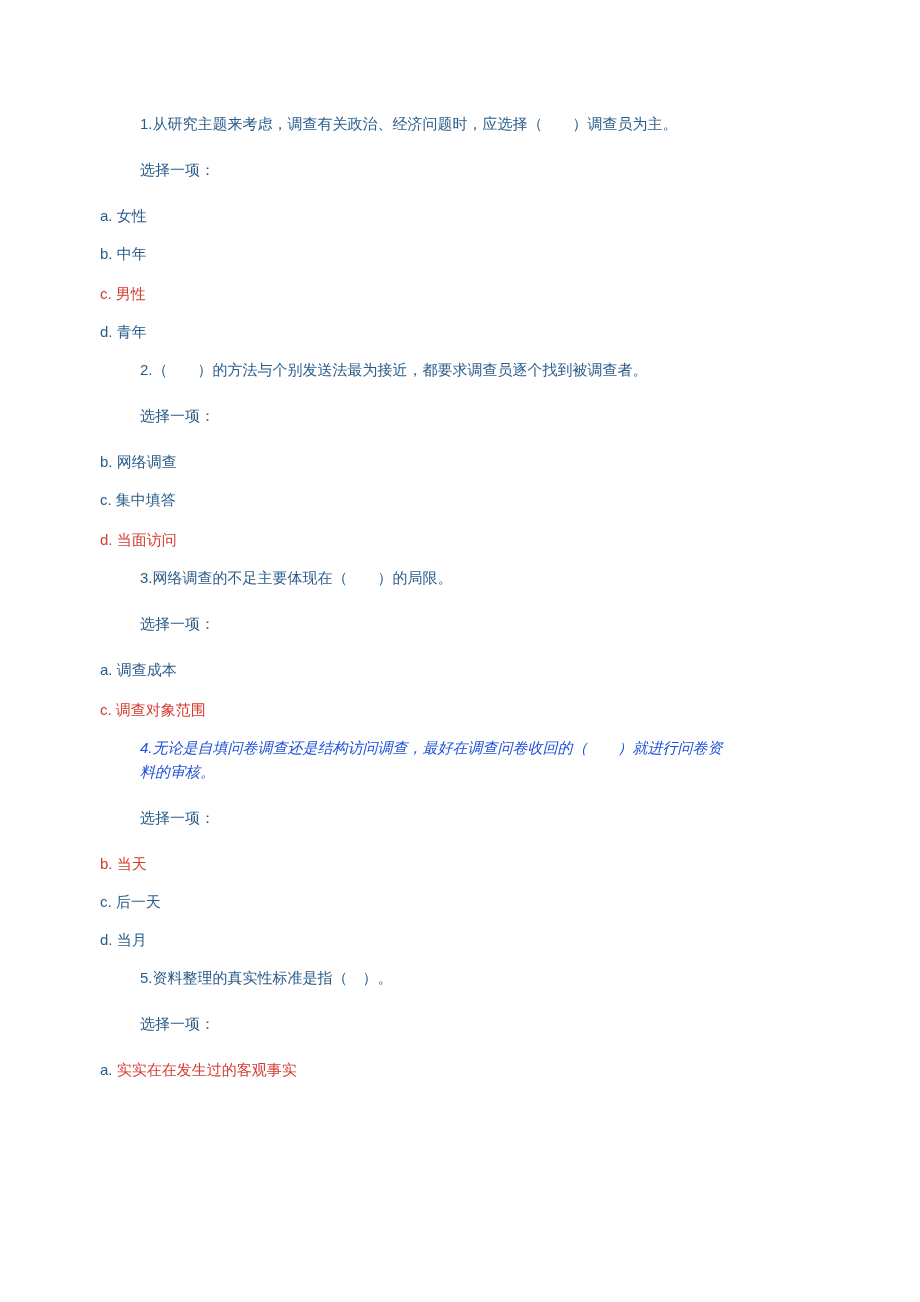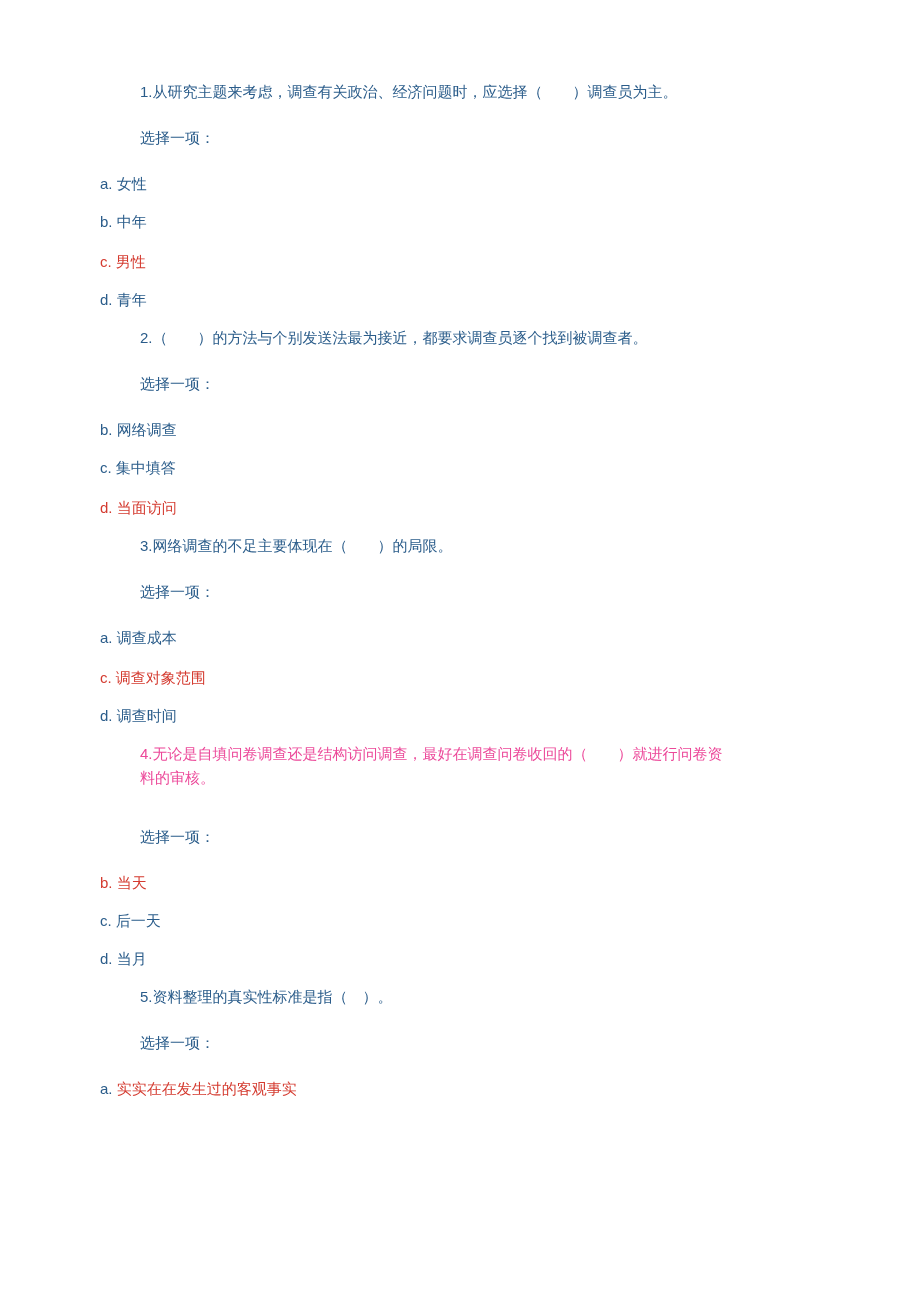--- a/index.html
+++ b/index.html
@@ -5,36 +5,37 @@
   * { margin: 0; padding: 0; box-sizing: border-box; }
   body {
     background: #ffffff;
     width: 920px;
     font-family: "Microsoft YaHei", "PingFang SC", Arial, sans-serif;
     font-size: 15px;
     line-height: 1.6;
     color: #333333;
   }
   .page {
-    padding: 80px 100px 40px 100px;
+    padding: 112px 100px 40px 100px;
   }
   .question-text {
     color: #2a5c8a;
     margin-left: 40px;
     margin-bottom: 22px;
   }
   .choose-label {
     color: #2a5c8a;
     margin-left: 40px;
     margin-bottom: 22px;
   }
   .q4-wrap {
     margin-left: 40px;
-    margin-bottom: 35px;
-    color: #ec4899;
+    margin-bottom: 22px;
+    color: #1d4ed8;
+    font-style: italic;
   }
   .option {
     margin-bottom: 14px;
     margin-left: 0;
   }
   .option-normal { color: #2a5c8a; }
   .option-correct { color: #d43a2f; margin-top: 16px; }
   .opt-prefix { color: #2a5c8a; }
 </style>
 </head>
@@ -57,21 +58,20 @@
     <div class="option option-normal"><span class="opt-prefix">b. </span><span>网络调查</span></div>
     <div class="option option-normal"><span class="opt-prefix">c. </span><span>集中填答</span></div>
     <div class="option option-correct"><span>d. </span><span>当面访问</span></div>
   </div>
 
   <div>
     <div class="question-text">3.网络调查的不足主要体现在（　　）的局限。</div>
     <div class="choose-label">选择一项：</div>
     <div class="option option-normal"><span class="opt-prefix">a. </span><span>调查成本</span></div>
     <div class="option option-correct"><span>c. </span><span>调查对象范围</span></div>
-    <div class="option option-normal"><span class="opt-prefix">d. </span><span>调查时间</span></div>
   </div>
 
   <div>
     <div class="q4-wrap">
       <div>4.无论是自填问卷调查还是结构访问调查，最好在调查问卷收回的（　　）就进行问卷资</div>
       <div>料的审核。</div>
     </div>
     <div class="choose-label">选择一项：</div>
     <div class="option option-correct"><span>b. </span><span>当天</span></div>
     <div class="option option-normal"><span class="opt-prefix">c. </span><span>后一天</span></div>

